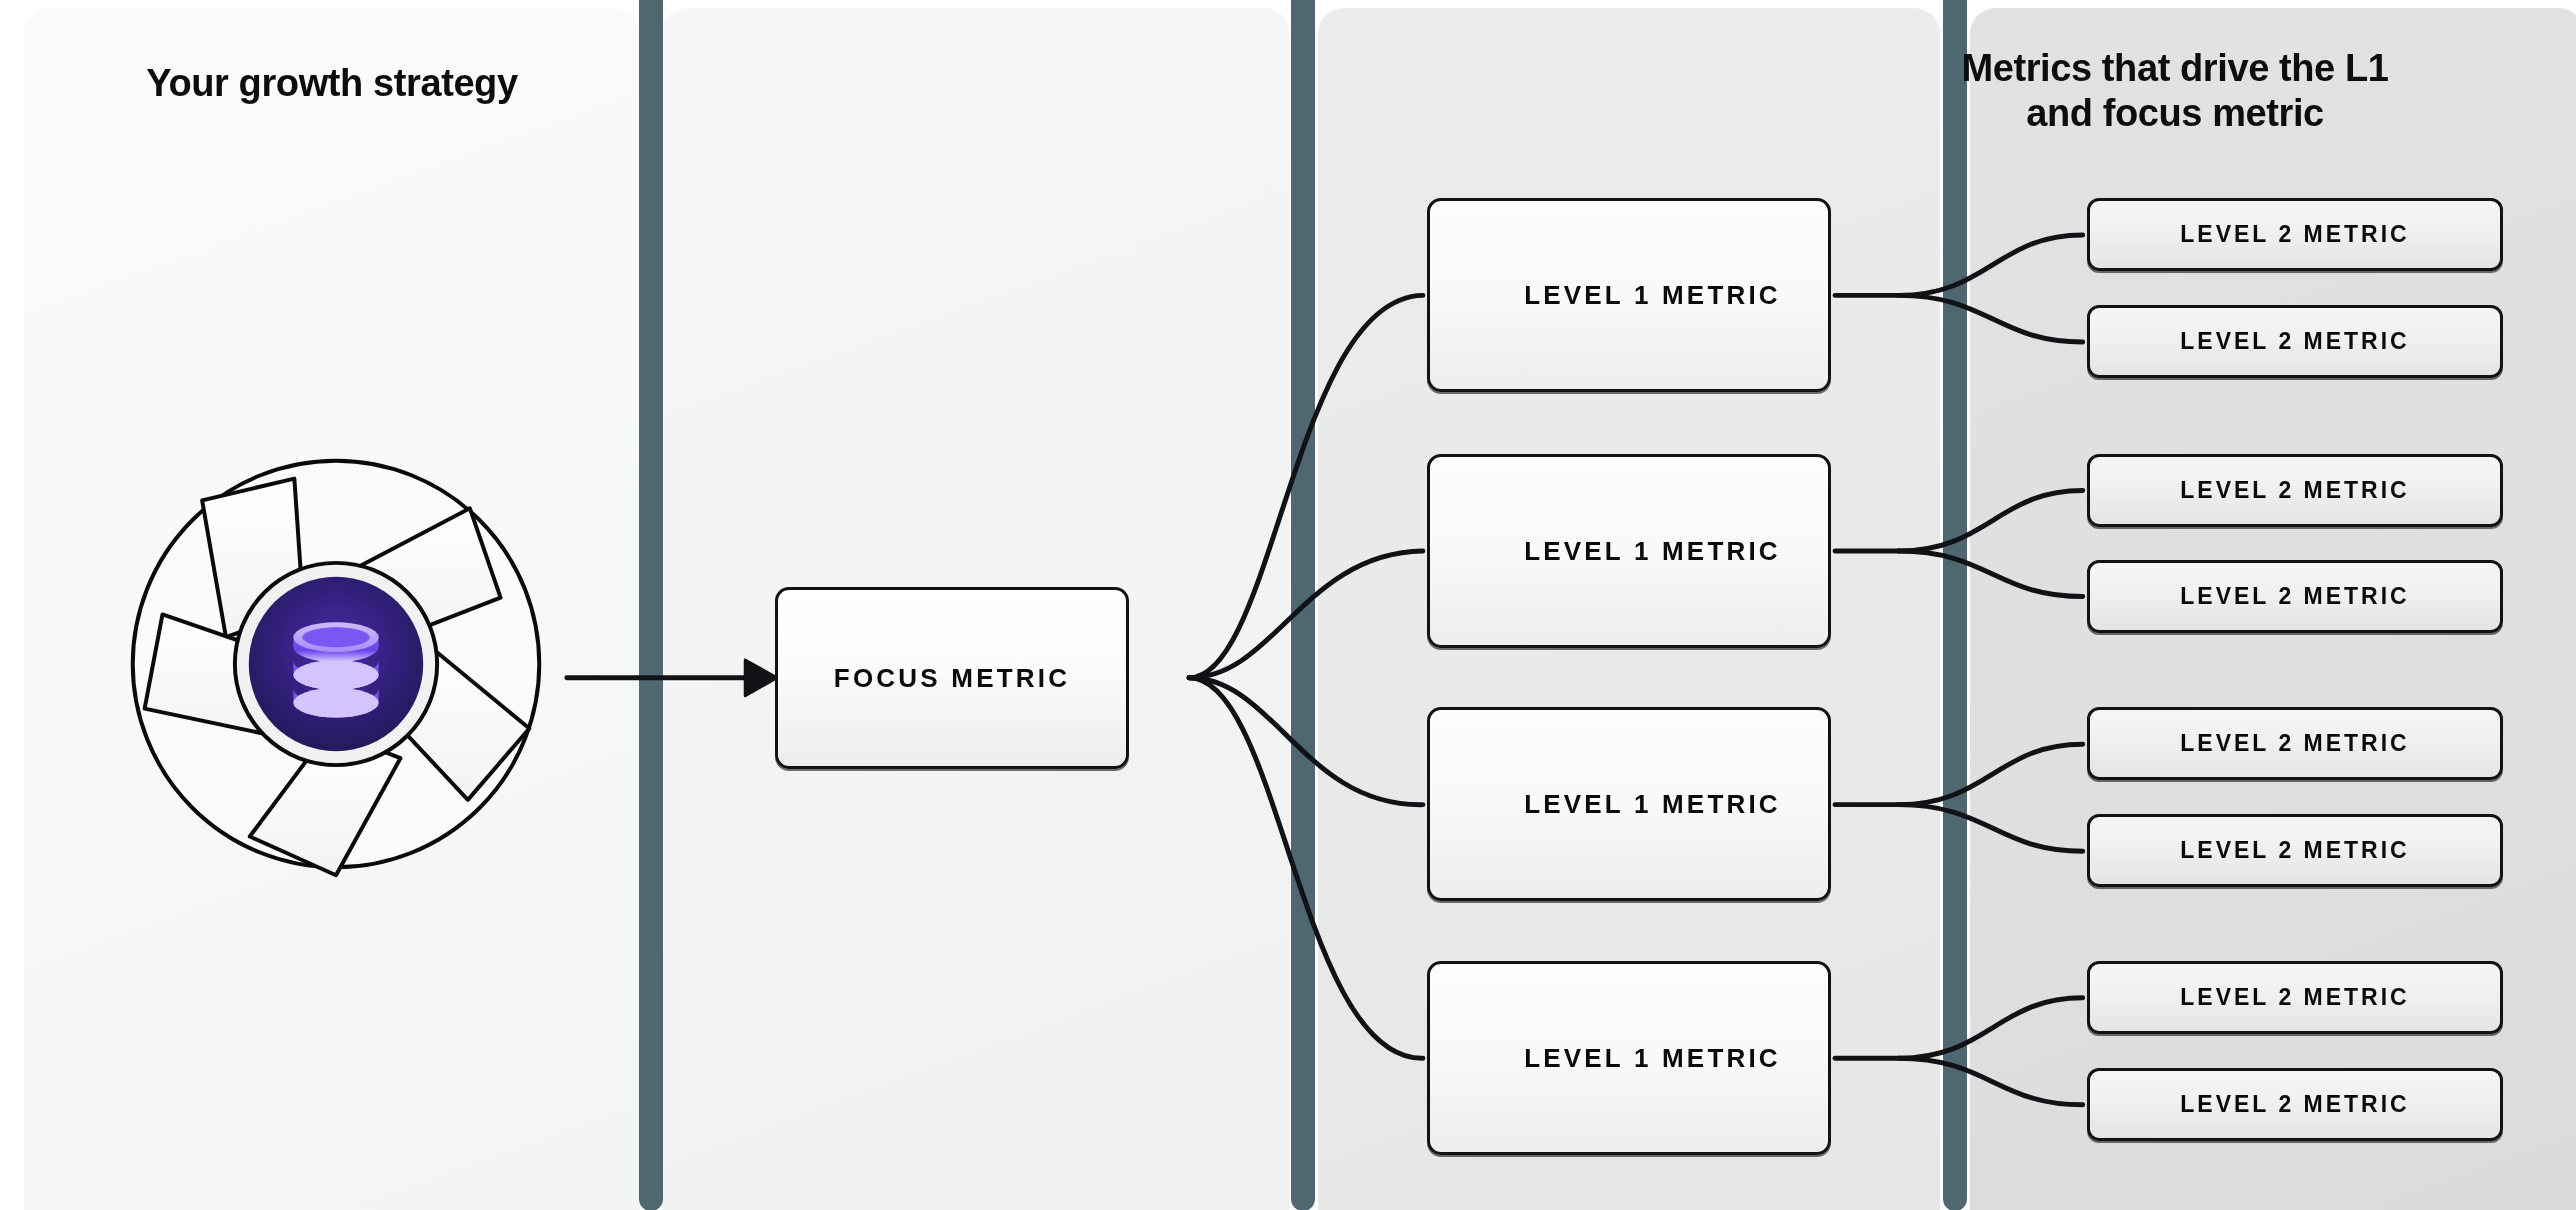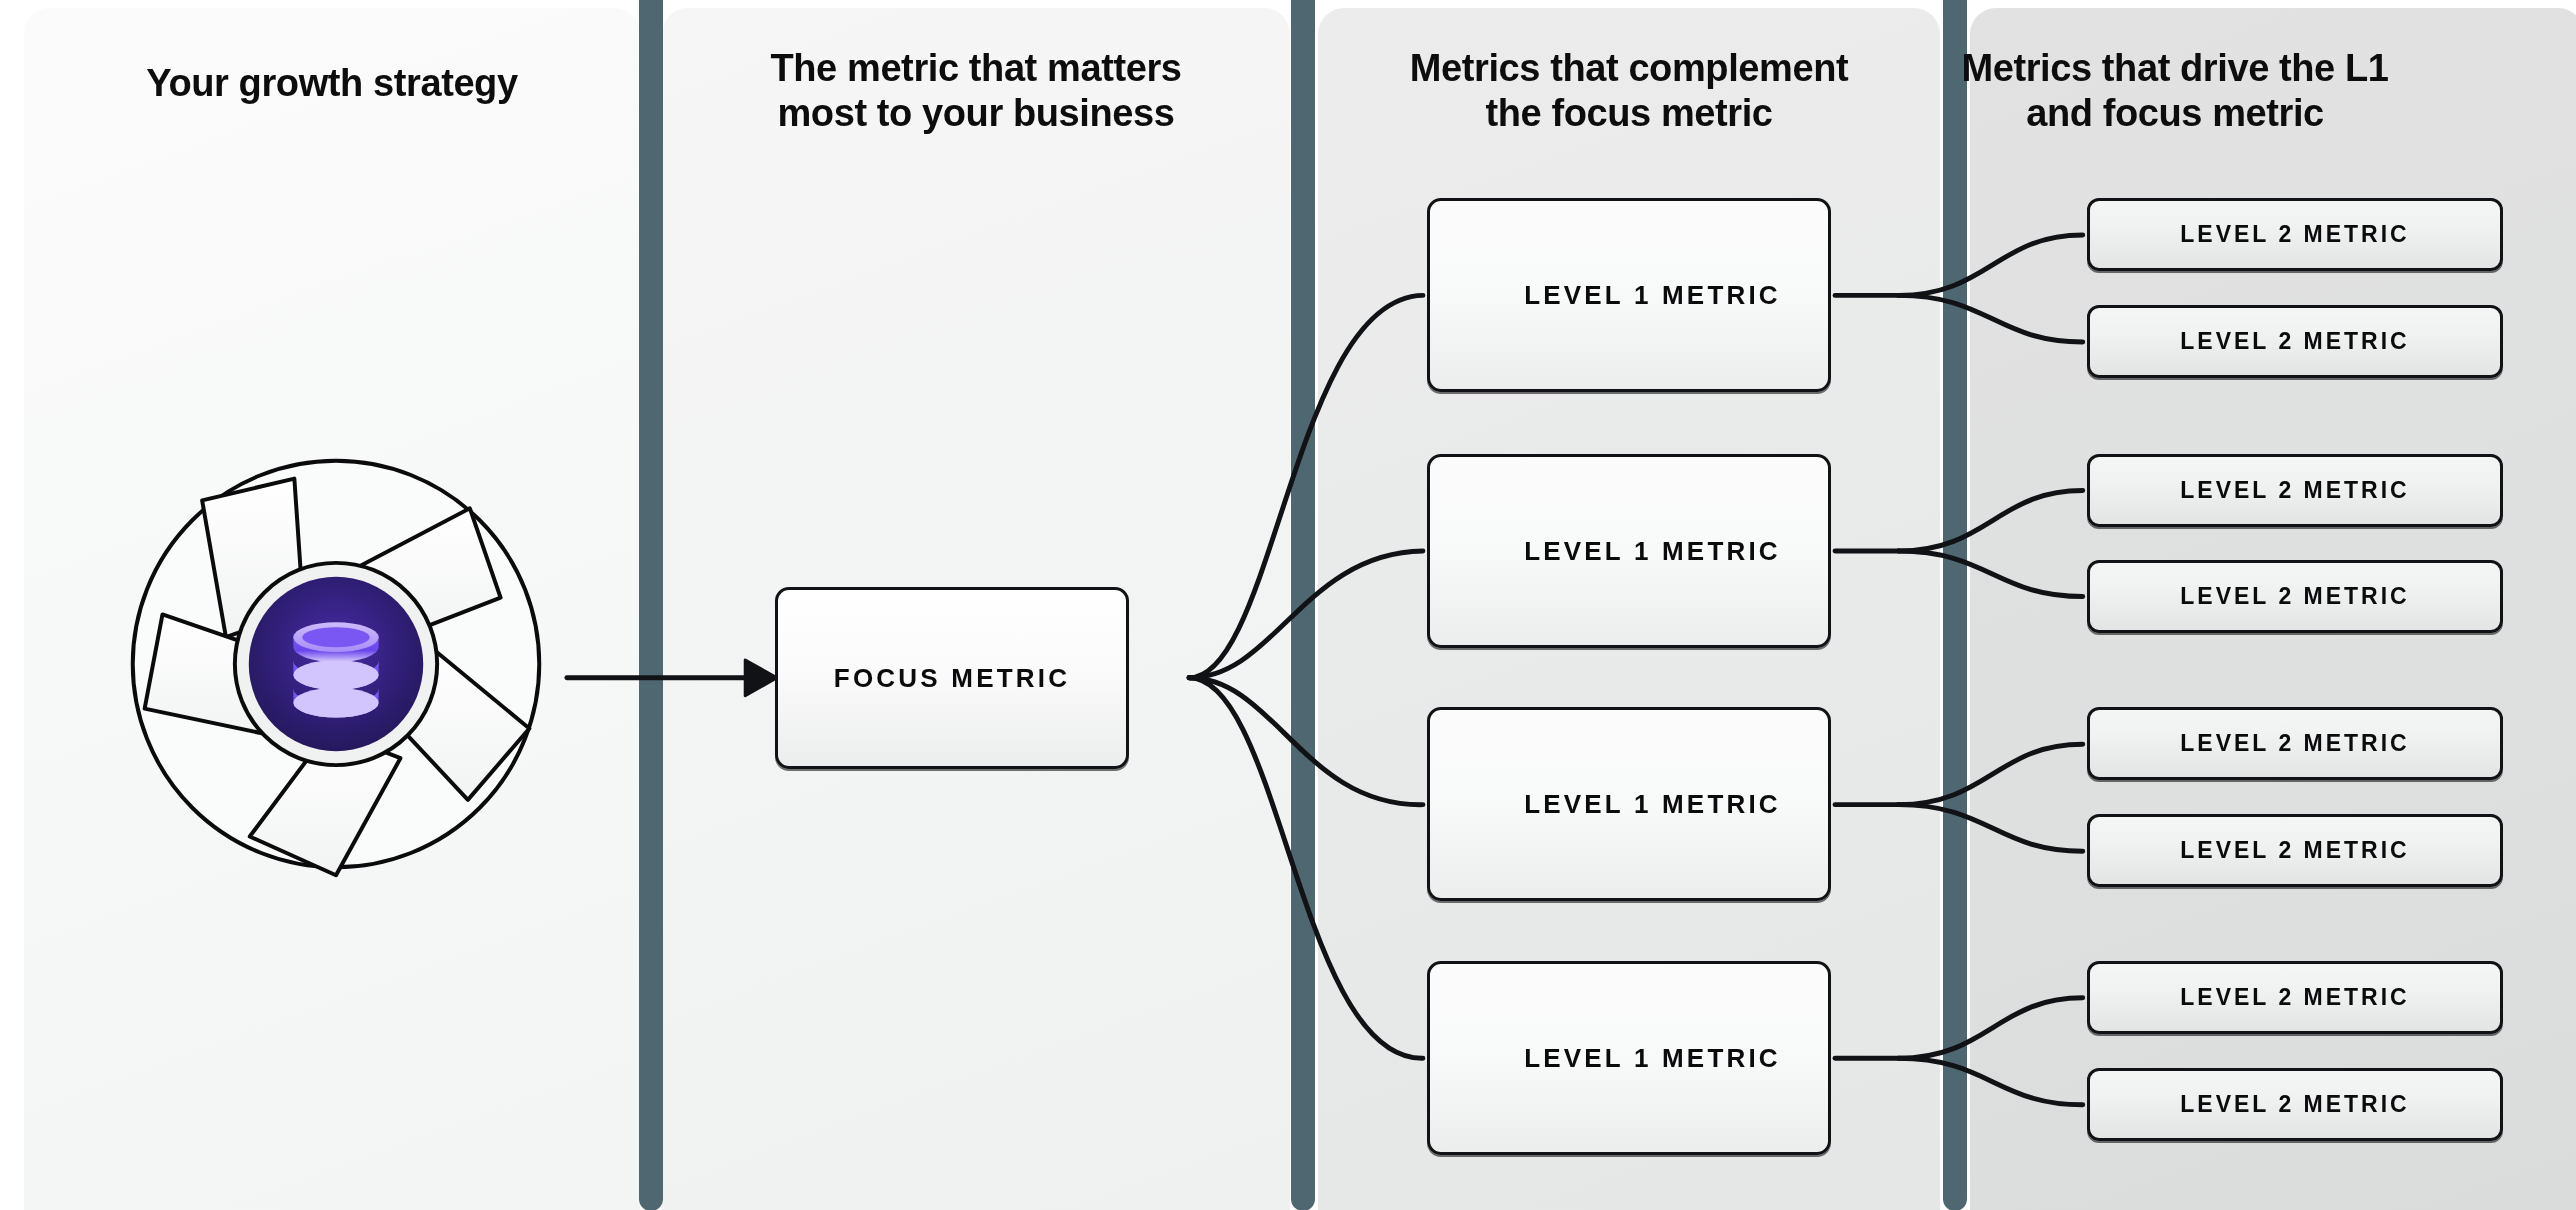--- a/index.html
+++ b/index.html
@@ -130,24 +130,20 @@
   <div class="panel" id="panel-1"></div>
   <div class="panel" id="panel-2"></div>
   <div class="panel" id="panel-3"></div>
   <div class="panel" id="panel-4"></div>
 
   <div class="separator" id="sep-1"></div>
   <div class="separator" id="sep-2"></div>
   <div class="separator" id="sep-3"></div>
 
   <div class="col-header" id="hdr-1">Your growth strategy</div>
-  <div class="col-header" id="hdr-2">The metric that matters
-most to your business</div>
-  <div class="col-header" id="hdr-3">Metrics that complement
-the focus metric</div>
   <div class="col-header" id="hdr-4">Metrics that drive the L1
 and focus metric</div>
 
   <svg id="strategy-icon" viewBox="0 0 470 470">
     <defs>
       <radialGradient id="coreGrad" cx="50%" cy="42%" r="62%">
         <stop offset="0%" stop-color="#4a2da8"></stop>
         <stop offset="55%" stop-color="#32207c"></stop>
         <stop offset="100%" stop-color="#241758"></stop>
       </radialGradient>

